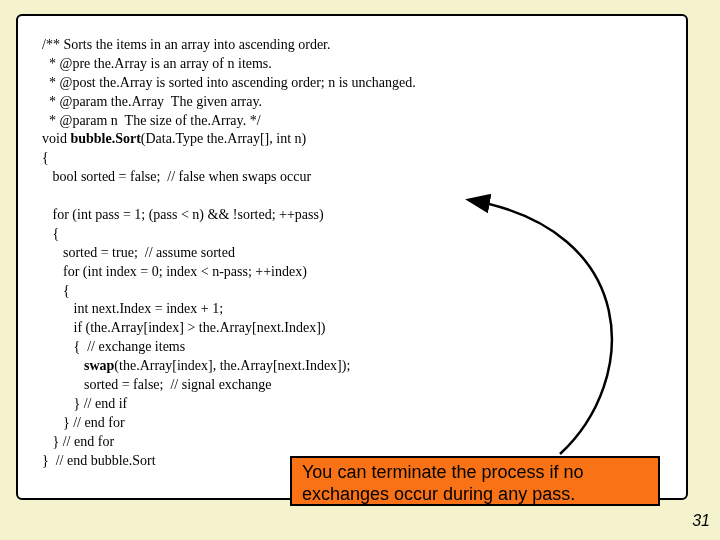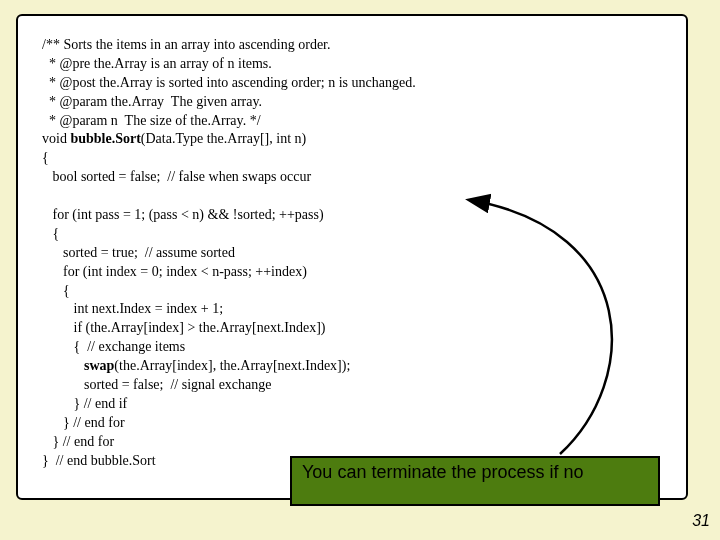--- a/index.html
+++ b/index.html
@@ -32,21 +32,21 @@
     font-family: Liberation Serif, serif;
     white-space: pre;
   }
   .bold { font-weight: bold; }
   .callout {
     position: absolute;
     left: 290px;
     top: 456px;
     width: 370px;
     height: 50px;
-    background: #4d7c0f;
+    background: #f97316;
     border: 2px solid #000;
     box-sizing: border-box;
     padding: 4px 10px;
     font-family: Arial, Helvetica, sans-serif;
     font-size: 18px;
     line-height: 1.2;
     color: #000;
   }
   .page-num {
     position: absolute;
@@ -98,15 +98,16 @@
   <defs>
     <marker id="arrowhead" markerWidth="10" markerHeight="10" refX="8" refY="4" orient="auto">
       <path d="M0,0 L10,4 L0,8 Z" fill="#000"></path>
     </marker>
   </defs>
   <path d="M 560 454 C 640 380, 640 230, 470 200" stroke="#000" stroke-width="2.5" fill="none" marker-end="url(#arrowhead)"></path>
 </svg>
 
 <div class="callout">
   <div>You can terminate the process if no</div>
+  <div>exchanges occur during any pass.</div>
 </div>
 
 <div class="page-num">31</div>
 
 </body></html>

